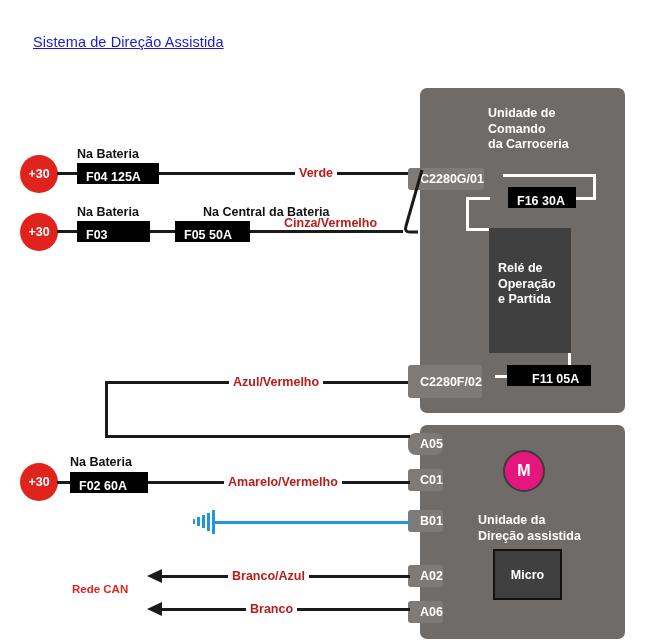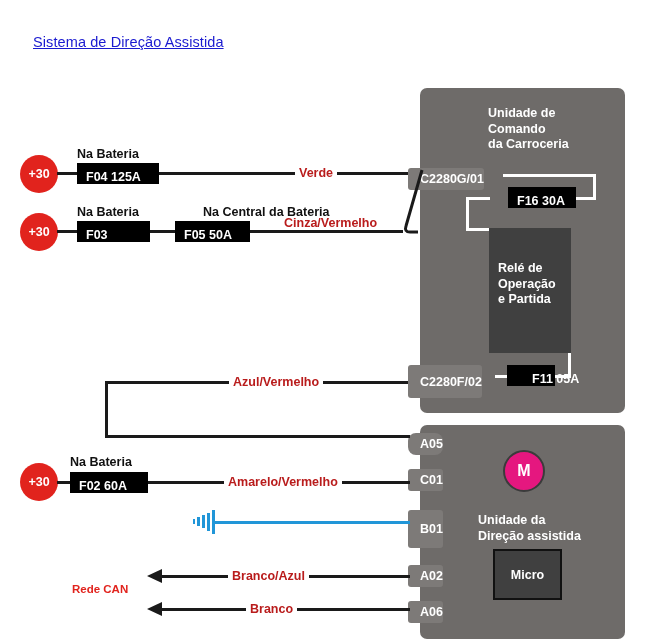--- a/index.html
+++ b/index.html
@@ -102,21 +102,21 @@
     <div class="pin left-tab" style="top:80px;height:22px;">
       <span>C2280G/01</span>
     </div>
     <div class="pin left-tab" style="top:277px;height:33px;">
       <span>C2280F/02</span>
     </div>
 
     <div class="fuse" style="left:88px;top:99px;width:68px;height:21px;">
       <span>F16 30A</span>
     </div>
-    <div class="fuse" style="left:87px;top:277px;width:48px;height:21px;padding-left:25px;">
+    <div class="fuse" style="left:87px;top:277px;width:84px;height:21px;padding-left:25px;">
       <span>F11 05A</span>
     </div>
   </div>
 
   <div class="abs green" id="relay">
     <div id="relay-label">
       <div>Relé de</div>
       <div>Operação</div>
       <div>e Partida</div>
     </div>
@@ -127,21 +127,21 @@
       <div>Unidade da</div>
       <div>Direção assistida</div>
     </div>
 
     <div class="pin left-tab" style="top:8px;height:22px;border-radius:8px;">
       <span>A05</span>
     </div>
     <div class="pin left-tab" style="top:44px;height:22px;">
       <span>C01</span>
     </div>
-    <div class="pin left-tab" style="top:85px;height:38px;text-align:right;">
+    <div class="pin left-tab" style="top:85px;height:22px;text-align:right;">
       <span>B01</span>
     </div>
     <div class="pin left-tab" style="top:140px;height:22px;">
       <span>A02</span>
     </div>
     <div class="pin left-tab" style="top:176px;height:22px;">
       <span>A06</span>
     </div>
   </div>
 

